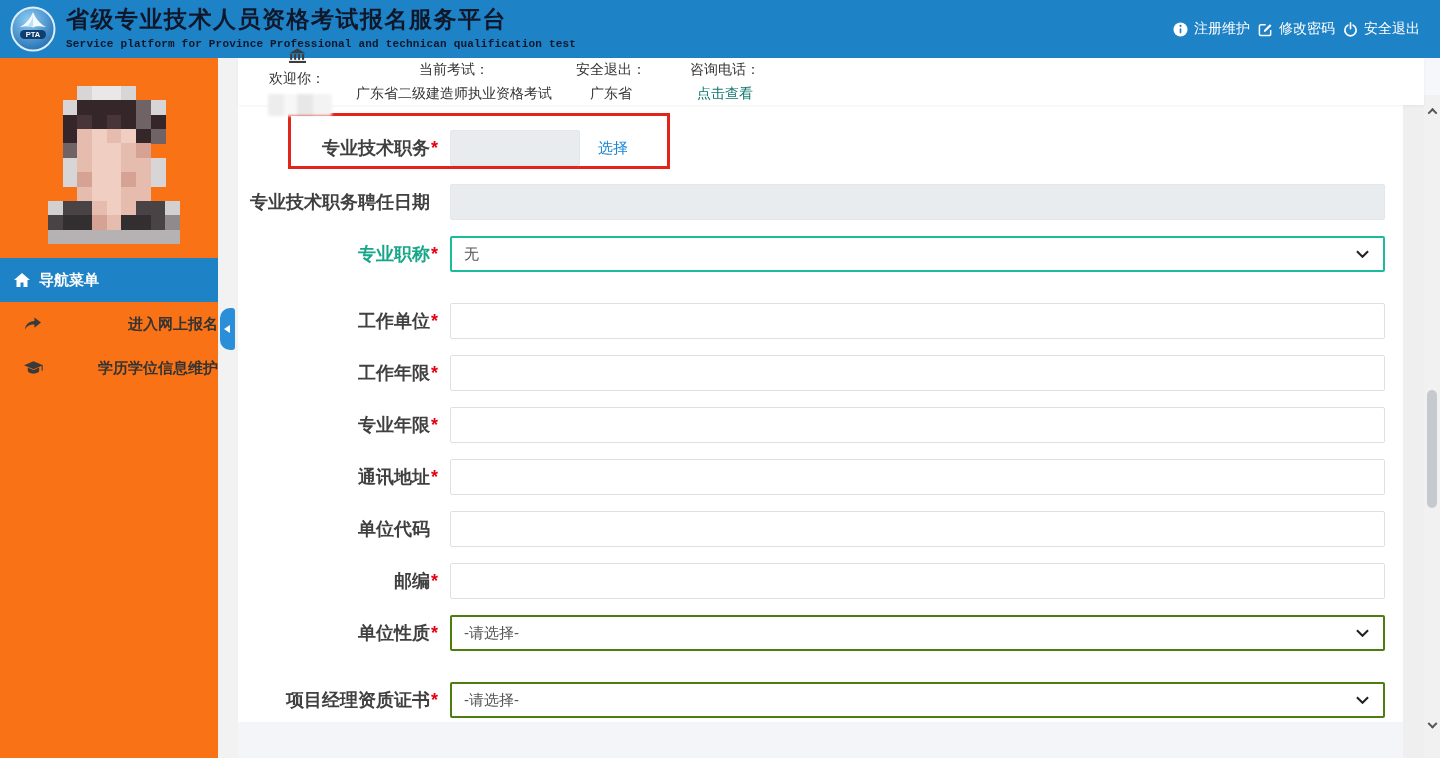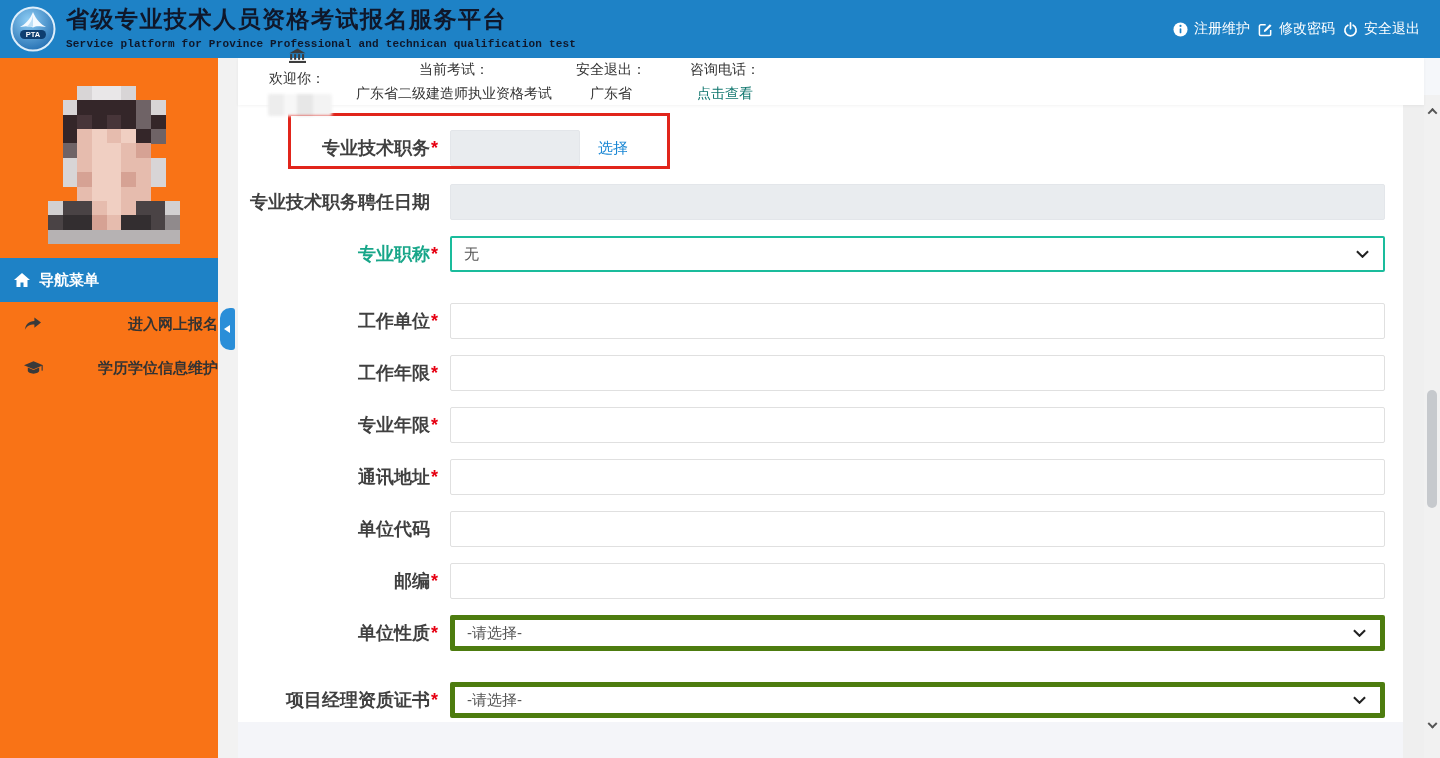--- a/index.html
+++ b/index.html
@@ -56,21 +56,21 @@
                font-size:18px; font-weight:bold; color:#404040; }
   .row-label.accent { color:#18a689; }
   .req { color:#e60012; margin-left:1px; }
   .row-control { flex:1; display:flex; align-items:center; min-width:0; }
   .readonly-box { height:36px; background:#e9ecef; border:1px solid #e3e6ea; border-radius:2px; }
   .readonly-box.short { width:130px; }
   .readonly-box.full { width:100%; }
   .choose-link { margin-left:18px; color:#1a87d4; font-size:15px; cursor:pointer; text-decoration:none; }
   .text-input { width:100%; height:36px; border:1px solid #e0e0e0; border-radius:2px; padding:0 10px;
                 font-size:15px; color:#333; outline:none; font-family:inherit; background:#fff; }
-  .select-box { width:100%; height:36px; border:5px solid #4d7c0f; border-radius:2px; background:#fff;
+  .select-box { width:100%; height:36px; border:2px solid #4d7c0f; border-radius:2px; background:#fff;
                 display:flex; align-items:center; justify-content:space-between; padding:0 14px 0 12px;
                 font-size:15px; color:#555; cursor:pointer; }
   .select-box.accent { border:2px solid #1abc9c; }
   .highlight-box { position:absolute; left:50px; top:8px; width:382px; height:56px;
                    border:3px solid #e1251b; pointer-events:none; }
   
   .scrollbar { width:16px; background:#f1f1f1; position:relative; flex-shrink:0; cursor:pointer; }
   .sb-top { position:absolute; top:0; left:0; right:0; height:37px; background:#f5f7fa; }
   .sb-btn { position:absolute; left:0; width:16px; height:16px; display:flex; align-items:center; justify-content:center; }
   .sb-up { top:45px; } .sb-down { top:660px; }

